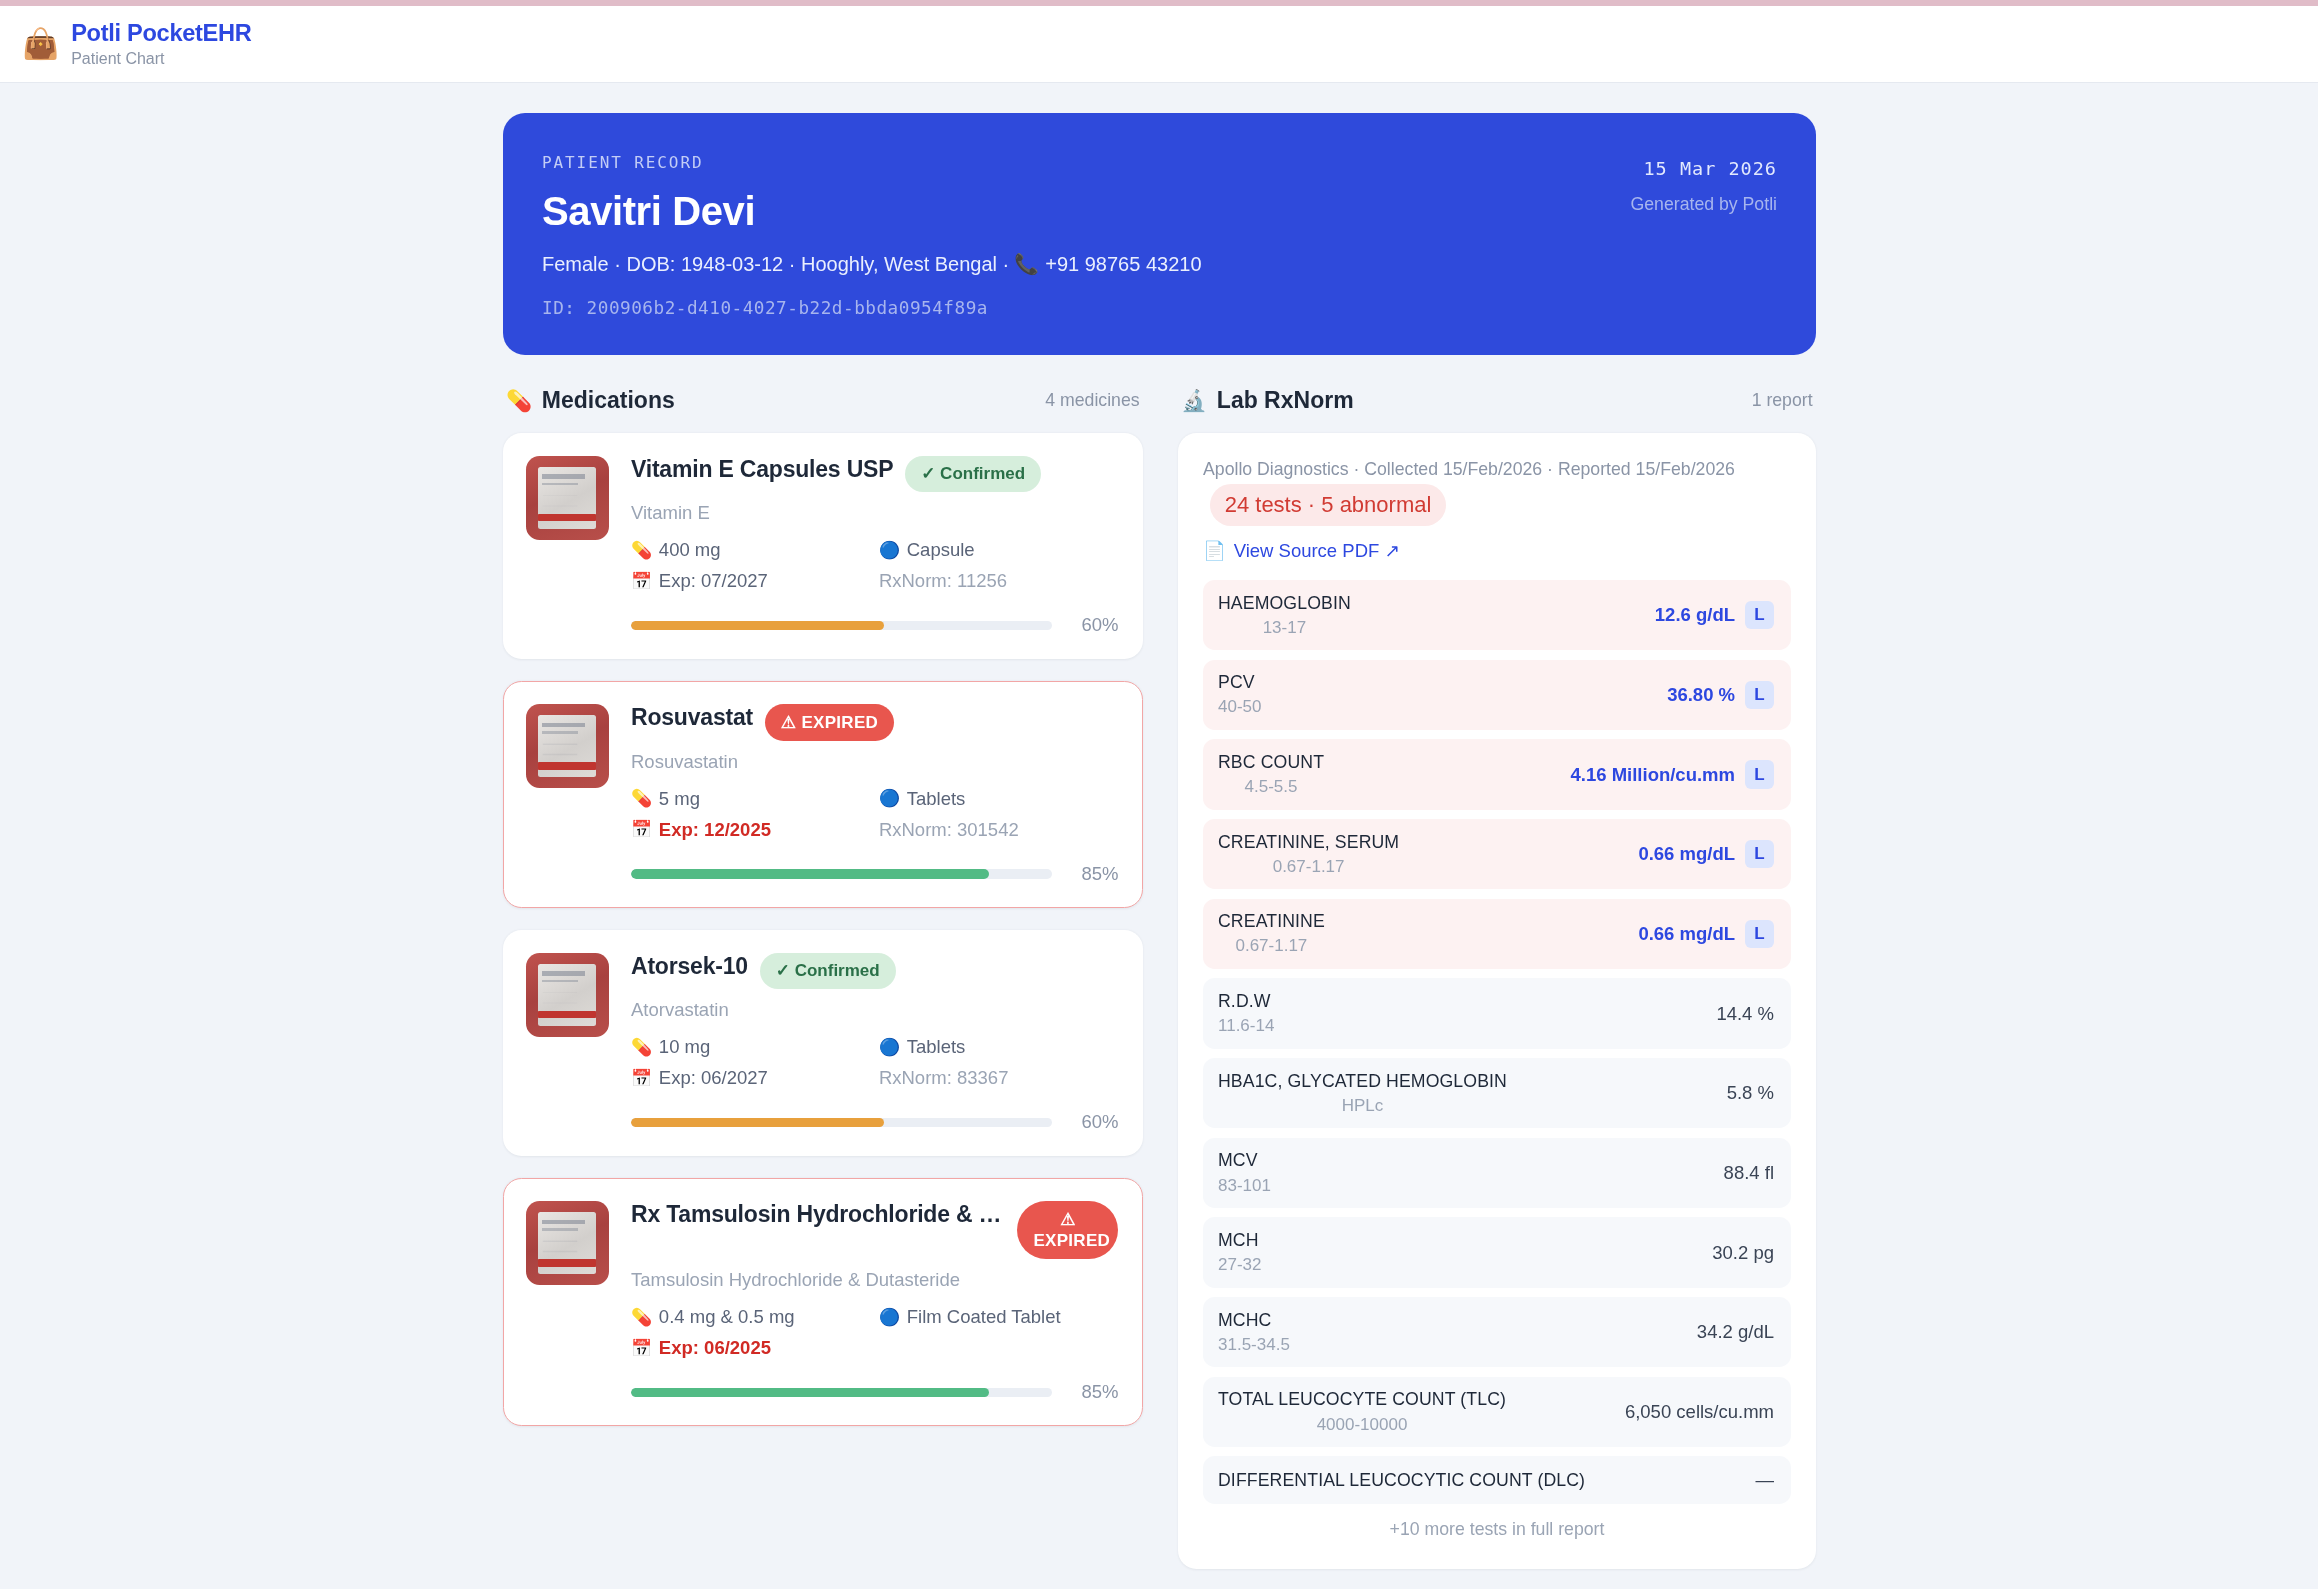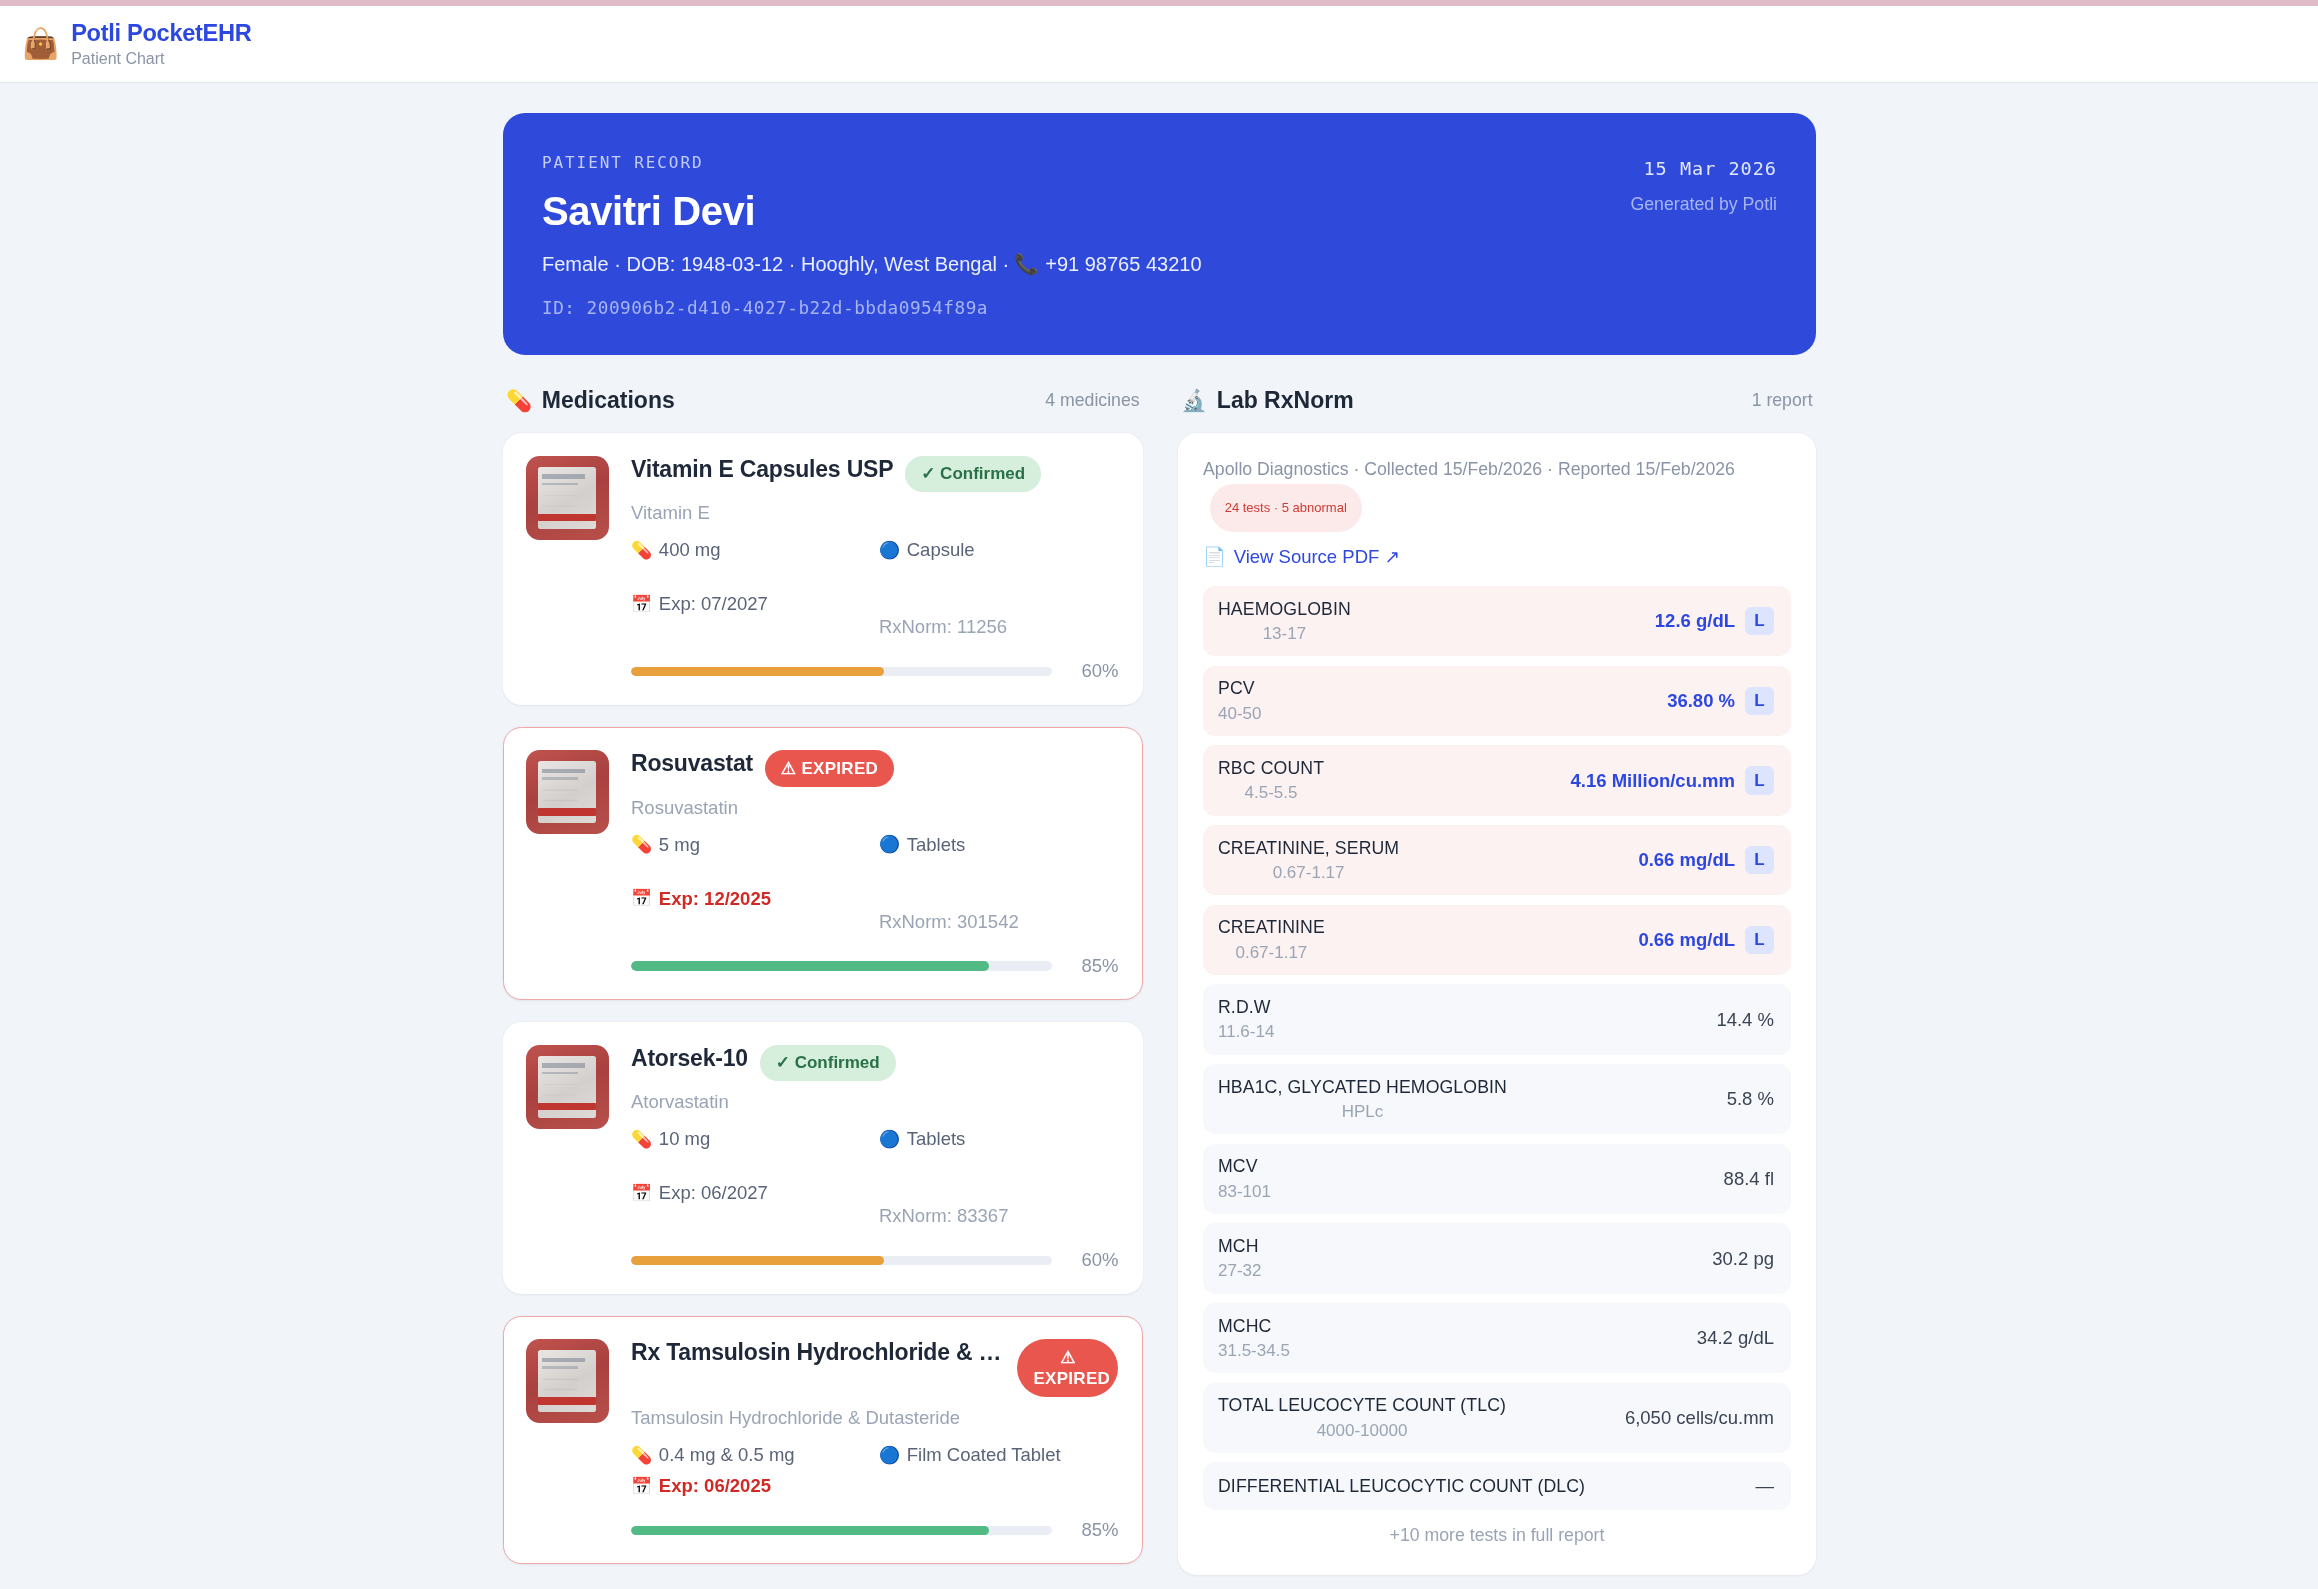--- a/index.html
+++ b/index.html
@@ -130,39 +130,39 @@
   .badge.wrap { max-width: 101px; text-align: center; white-space: normal; line-height: 1.25; }
 
   .med-generic { font-size: 18.5px; color: #9AA4B4; margin-top: 10px; }
 
   .med-grid {
     display: grid; grid-template-columns: 1fr 1fr; row-gap: 9.3px; column-gap: 8.4px;
     margin-top: 15px;
   }
   .med-fact { font-size: 18.5px; color: #5A6478; display: flex; align-items: center; gap: 6.7px; }
   .med-fact .gi { font-size: 17px; }
-  .med-fact.muted { color: #9AA4B4; margin-top: 46px; }
+  .med-fact.muted { color: #9AA4B4; }
   .med-fact.danger { color: #D12A24; font-weight: bold; }
 
   .prog-row { display: flex; align-items: center; gap: 17px; margin-top: 22px; }
   .prog-track { flex: 1; height: 9.3px; background: #EAEEF4; border-radius: 841px; overflow: hidden; }
   .prog-fill { height: 100%; border-radius: 841px; }
   .prog-pct { font-size: 18.5px; color: #8A94A6; min-width: 49px; text-align: right; }
 
   
   .lab-card {
     background: #FFFFFF; border-radius: 18.5px; padding: 23.6px 25px 29px 25px;
     box-shadow: 0 0.8px 2.5px rgba(30,40,60,0.07);
   }
   .lab-meta {
     font-size: 17.7px; color: #8A94A6; line-height: 1.55;
   }
   .lab-pill {
     display: inline-block; background: #FCE9E9; color: #D13B33;
-    border-radius: 841px; padding: 14px 15px; font-size: 13px;
+    border-radius: 841px; padding: 4px 15px; font-size: 22px;
     margin-left: 6.7px; vertical-align: middle;
   }
   .lab-pdf {
     display: flex; align-items: center; gap: 7.6px;
     font-size: 18.5px; color: #2D48E0; margin-top: 13.5px;
   }
   .lab-rows { margin-top: 18.5px; }
   .lab-row {
     display: flex; align-items: center; justify-content: space-between;
     background: #F6F8FB; border-radius: 11.8px;

